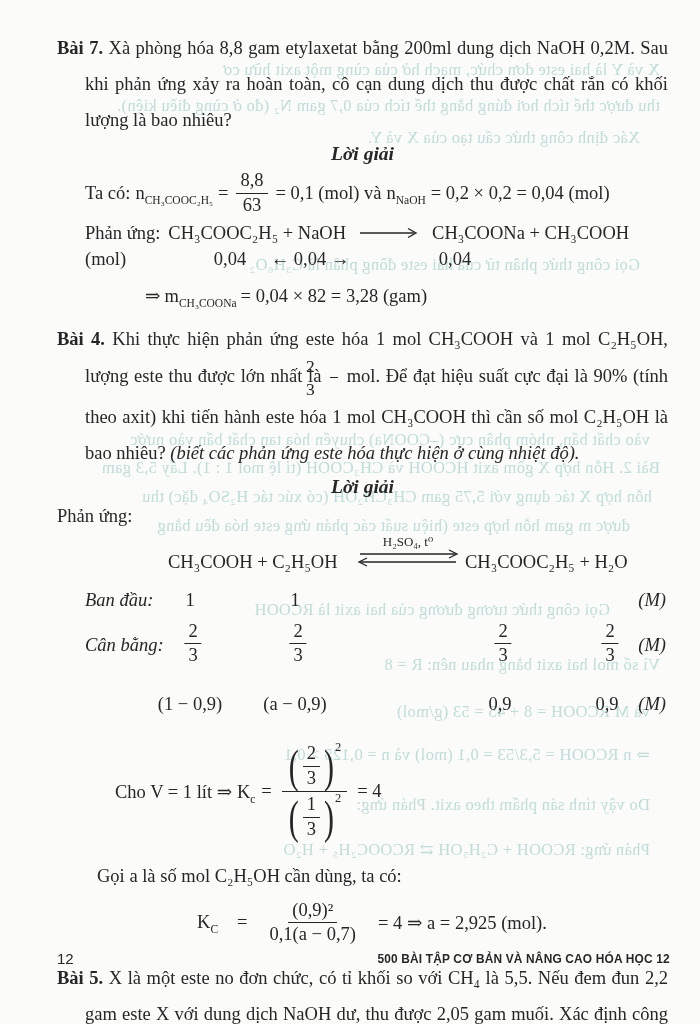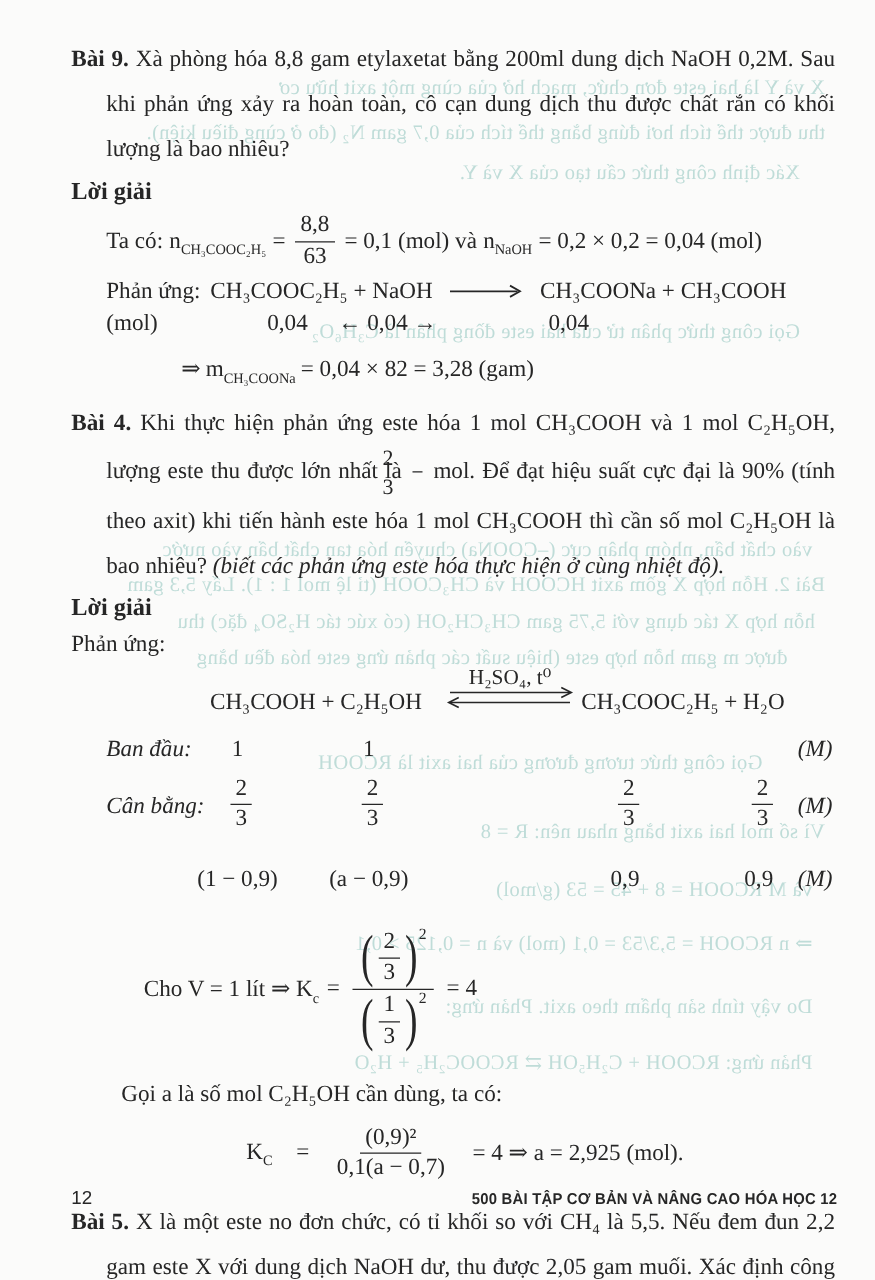--- a/index.html
+++ b/index.html
@@ -32,21 +32,21 @@
   .g9{top:655px;left:250px;width:410px;}
   .g10{top:702px;left:250px;width:400px;}
   .g11{top:745px;left:130px;width:520px;}
   .g12{top:795px;left:210px;width:440px;}
   .g13{top:840px;left:160px;width:490px;}
   
   .content{position:relative;z-index:1;padding:30px 32px 0 57px;}
   p.prob{margin:0;text-align:justify;line-height:36px;padding-left:28px;text-indent:-28px;}
   .b{font-weight:bold;}
   .i{font-style:italic;}
-  .sol-head{margin:3px 0 2px;font-weight:bold;font-size:19.5px;line-height:26px;}
+  .sol-head{margin:3px 0 2px;text-align:center;font-weight:bold;font-style:italic;font-size:19.5px;line-height:26px;}
   sub.s{font-size:11.5px;line-height:0;vertical-align:-5px;}
   
   .frac{display:inline-flex;flex-direction:column;align-items:center;vertical-align:middle;line-height:1.05;margin:0 3px;}
   .frac .num{padding:0 4px 2px;border-bottom:1.5px solid #262626;}
   .frac .den{padding-top:2px;}
   .frac.small{font-size:17.5px;}
   
   .fline{display:flex;align-items:center;}
   .given{padding-left:28px;height:48px;gap:5px;}
   .rxn{height:32px;padding-left:28px;gap:8px;}
@@ -56,21 +56,21 @@
   .mol-label{left:28px;}
   .mol-v1{left:173px;transform:translateX(-50%);}
   .mol-v2{left:253px;transform:translateX(-50%);}
   .mol-v3{left:398px;transform:translateX(-50%);}
   .resline{height:38px;padding-left:88px;gap:4px;}
   
   .eqrow{position:relative;height:52px;margin-top:2px;}
   .eqrow .lhs{position:absolute;left:111px;top:18px;}
   .eqrow .rhs{position:absolute;left:408px;top:18px;}
   .equil{position:absolute;left:296px;top:0;width:110px;display:flex;flex-direction:column;align-items:center;}
-  .equil .cat{font-size:17px;line-height:15px;}
+  .equil .cat{font-size:13px;line-height:15px;}
   
   .trow{position:relative;}
   .trow .lab{position:absolute;left:28px;font-style:italic;}
   .c1{position:absolute;left:133px;transform:translateX(-50%);}
   .c2{position:absolute;left:238px;transform:translateX(-50%);}
   .c3{position:absolute;left:443px;transform:translateX(-50%);}
   .c4{position:absolute;left:550px;transform:translateX(-50%);}
   .unit{position:absolute;right:2px;font-style:italic;}
   .r1{height:30px;margin-top:4px;}
   .r2{height:52px;margin-top:2px;}
@@ -108,21 +108,21 @@
     <div class="ghost g8">Gọi công thức tương đương của hai axit là RCOOH</div>
     <div class="ghost g9">Vì số mol hai axit bằng nhau nên: R = 8</div>
     <div class="ghost g10">và M RCOOH = 8 + 45 = 53 (g/mol)</div>
     <div class="ghost g11">⇒ n RCOOH = 5,3/53 = 0,1 (mol) và n = 0,125 &gt; 0,1</div>
     <div class="ghost g12">Do vậy tính sản phẩm theo axit. Phản ứng:</div>
     <div class="ghost g13">Phản ứng: RCOOH + C₂H₅OH ⇄ RCOOC₂H₅ + H₂O</div>
   </div>
 
   <div class="content">
 
-    <p class="prob"><span class="b">Bài 9.</span> <span>Xà phòng hóa 8,8 gam etylaxetat bằng 200ml dung dịch NaOH 0,2M. Sau khi phản ứng xảy ra hoàn toàn, cô cạn dung dịch thu được chất rắn có khối lượng là bao nhiêu?</span></p>
+    <p class="prob"><span class="b">Bài 7.</span> <span>Xà phòng hóa 8,8 gam etylaxetat bằng 200ml dung dịch NaOH 0,2M. Sau khi phản ứng xảy ra hoàn toàn, cô cạn dung dịch thu được chất rắn có khối lượng là bao nhiêu?</span></p>
 
     <div class="sol-head">Lời giải</div>
 
     <div class="fline given">
       <span>Ta có:</span>
       <span><span>n</span><sub class="s">CH₃COOC₂H₅</sub></span>
       <span>=</span>
       <span class="frac">
           <span class="num">8,8</span>
           <span class="den">63</span>

